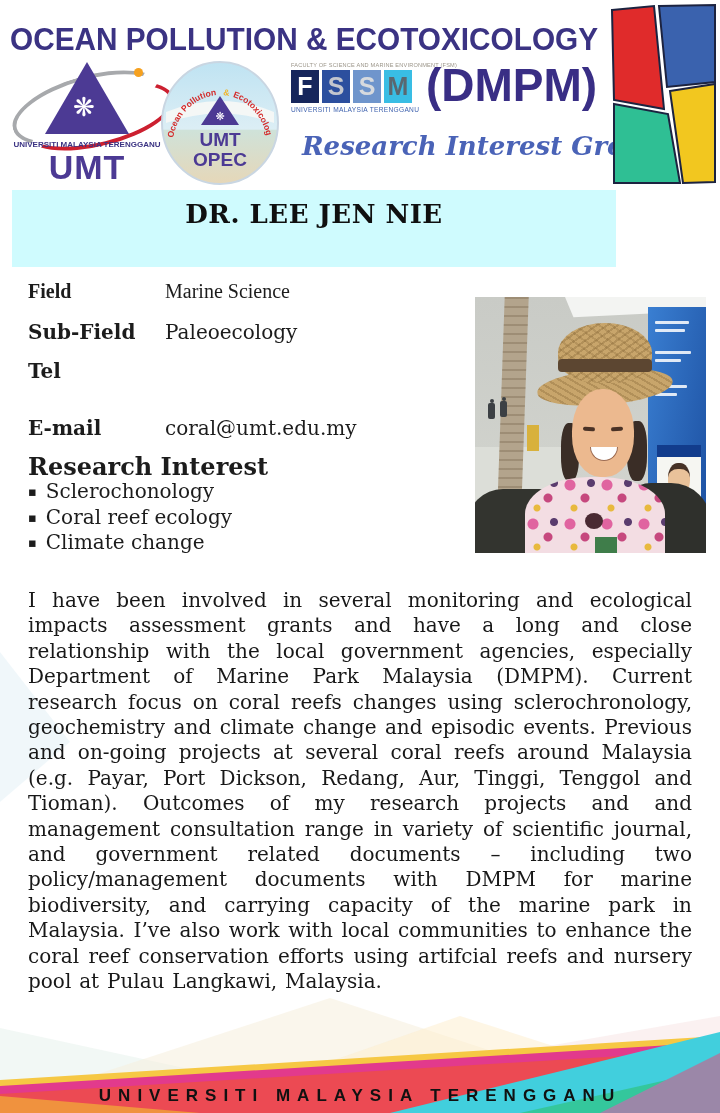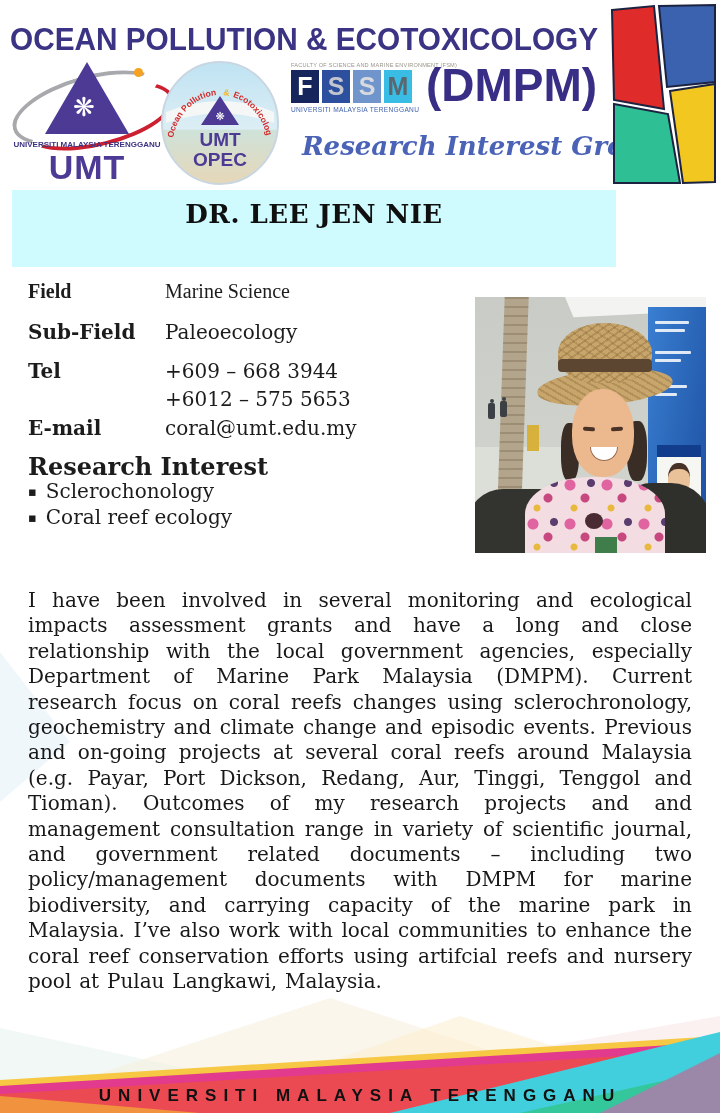--- a/index.html
+++ b/index.html
@@ -194,30 +194,31 @@
   <div class="prof-name">DR. LEE JEN NIE</div>
 </div>
 
 <div class="info-row r1">
   <span class="lbl">Field</span><span class="val">Marine Science</span>
 </div>
 <div class="info-row r2">
   <span class="lbl">Sub-Field</span><span class="val">Paleoecology</span>
 </div>
 <div class="info-row r3">
-  <span class="lbl">Tel</span><span class="val"><div>+609 – 668 3944</div><div>+6012 – 575 5653</div></span>
+  <span class="lbl">Tel</span>
 </div>
 <div class="info-row r4">
   <span class="lbl">E-mail</span><span class="val">coral@umt.edu.my</span>
 </div>
 
 <div class="ri-head">Research Interest</div>
 <ul class="ri-list">
   <li><span class="blt">▪</span><span>Sclerochonology</span></li>
   <li><span class="blt">▪</span><span>Coral reef ecology</span></li>
+  <li><span class="blt">▪</span><span>Climate change</span></li>
 </ul>
 
 <div class="photo">
   <div class="ph-road"></div>
   <div class="ph-trunk"></div>
   <div class="ph-awning"></div>
   <div class="ph-ped" style="left:13px;top:106px;"></div>
   <div class="ph-ped" style="left:25px;top:104px;"></div>
   <div class="ph-machine"></div>
   <div class="ph-sign">

